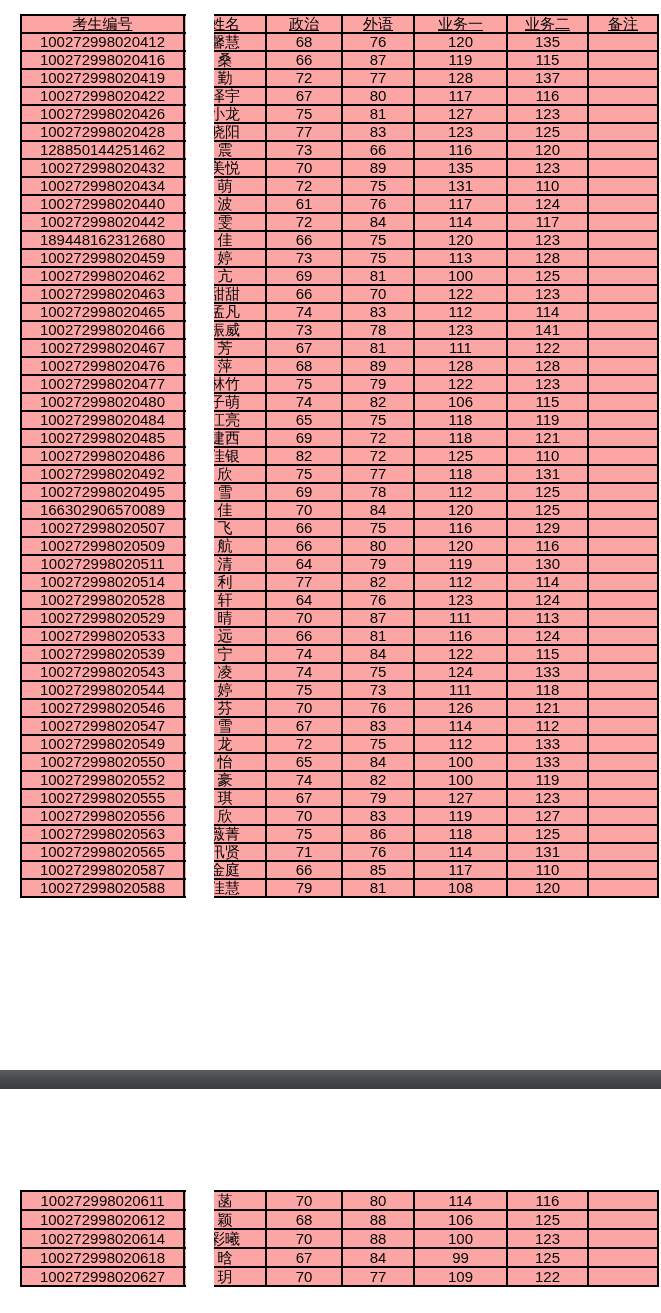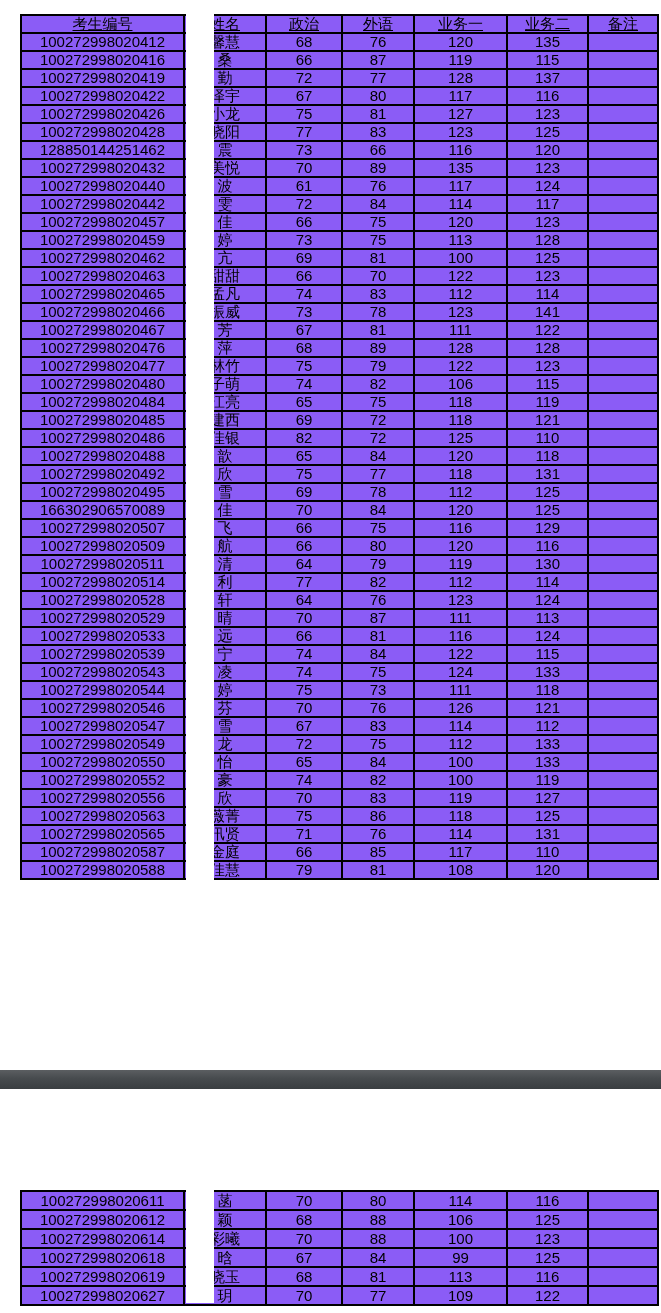--- a/index.html
+++ b/index.html
@@ -9,21 +9,21 @@
     position: relative;
     background: #ffffff;
     font-family: "Liberation Sans", "DejaVu Sans", sans-serif;
     overflow: hidden;
   }
   table.score {
     position: absolute;
     left: 20px;
     border-collapse: collapse;
     table-layout: fixed;
-    background: #8b5cf6;
+    background: #fca5a5;
   }
   .score th, .score td {
     border: 2px solid #000;
     padding: 0;
     text-align: center;
     vertical-align: middle;
     font-size: 15px;
     font-weight: 400;
     color: #000;
     white-space: nowrap;
@@ -141,39 +141,48 @@
       <tr>
         <td>100272998020432</td>
         <td>美悦</td>
         <td>70</td>
         <td>89</td>
         <td>135</td>
         <td>123</td>
         <td></td>
       </tr>
       <tr>
+        <td>100272998020434</td>
+        <td>萌</td>
+        <td>72</td>
+        <td>75</td>
+        <td>131</td>
+        <td>110</td>
+        <td></td>
+      </tr>
+      <tr>
         <td>100272998020440</td>
         <td>波</td>
         <td>61</td>
         <td>76</td>
         <td>117</td>
         <td>124</td>
         <td></td>
       </tr>
       <tr>
         <td>100272998020442</td>
         <td>雯</td>
         <td>72</td>
         <td>84</td>
         <td>114</td>
         <td>117</td>
         <td></td>
       </tr>
       <tr>
-        <td>100272998020457</td>
+        <td>189448162312680</td>
         <td>佳</td>
         <td>66</td>
         <td>75</td>
         <td>120</td>
         <td>123</td>
         <td></td>
       </tr>
       <tr>
         <td>100272998020459</td>
         <td>婷</td>
@@ -276,29 +285,20 @@
       <tr>
         <td>100272998020486</td>
         <td>佳银</td>
         <td>82</td>
         <td>72</td>
         <td>125</td>
         <td>110</td>
         <td></td>
       </tr>
       <tr>
-        <td>100272998020488</td>
-        <td>歆</td>
-        <td>65</td>
-        <td>84</td>
-        <td>120</td>
-        <td>118</td>
-        <td></td>
-      </tr>
-      <tr>
         <td>100272998020492</td>
         <td>欣</td>
         <td>75</td>
         <td>77</td>
         <td>118</td>
         <td>131</td>
         <td></td>
       </tr>
       <tr>
         <td>100272998020495</td>
@@ -444,20 +444,29 @@
         <td>133</td>
         <td></td>
       </tr>
       <tr>
         <td>100272998020552</td>
         <td>豪</td>
         <td>74</td>
         <td>82</td>
         <td>100</td>
         <td>119</td>
+        <td></td>
+      </tr>
+      <tr>
+        <td>100272998020555</td>
+        <td>琪</td>
+        <td>67</td>
+        <td>79</td>
+        <td>127</td>
+        <td>123</td>
         <td></td>
       </tr>
       <tr>
         <td>100272998020556</td>
         <td>欣</td>
         <td>70</td>
         <td>83</td>
         <td>119</td>
         <td>127</td>
         <td></td>
@@ -546,29 +555,20 @@
       <tr>
         <td>100272998020618</td>
         <td>晗</td>
         <td>67</td>
         <td>84</td>
         <td>99</td>
         <td>125</td>
         <td></td>
       </tr>
       <tr>
-        <td>100272998020619</td>
-        <td>晓玉</td>
-        <td>68</td>
-        <td>81</td>
-        <td>113</td>
-        <td>116</td>
-        <td></td>
-      </tr>
-      <tr>
         <td>100272998020627</td>
         <td>玥</td>
         <td>70</td>
         <td>77</td>
         <td>109</td>
         <td>122</td>
         <td></td>
       </tr>
     </tbody>
 </table>

